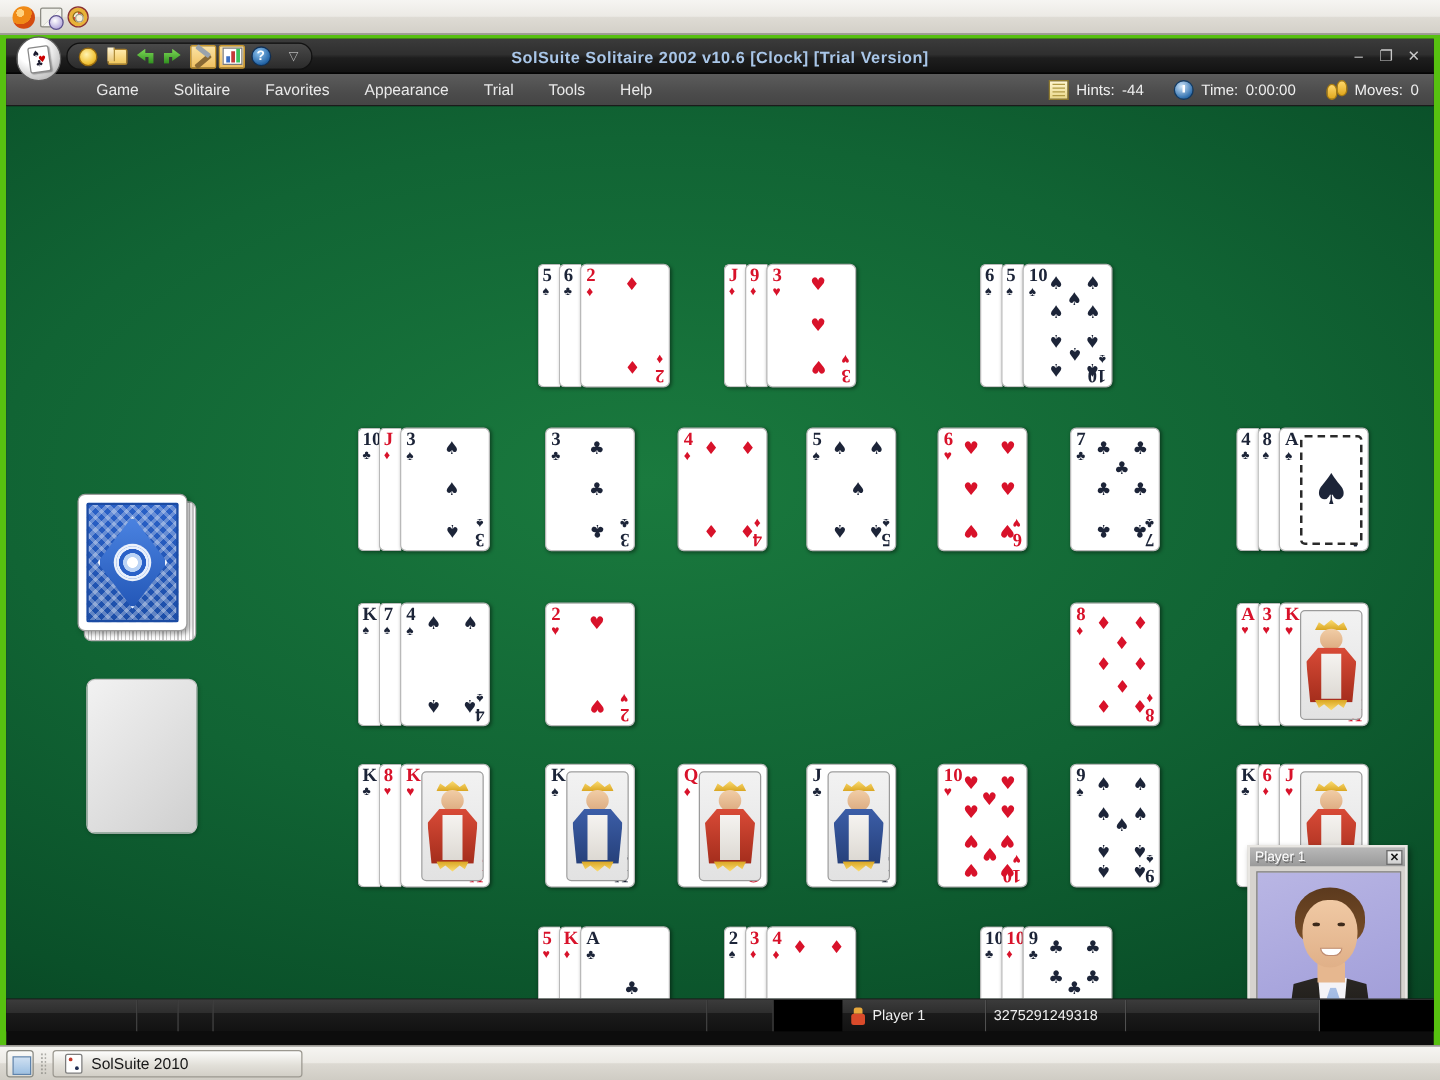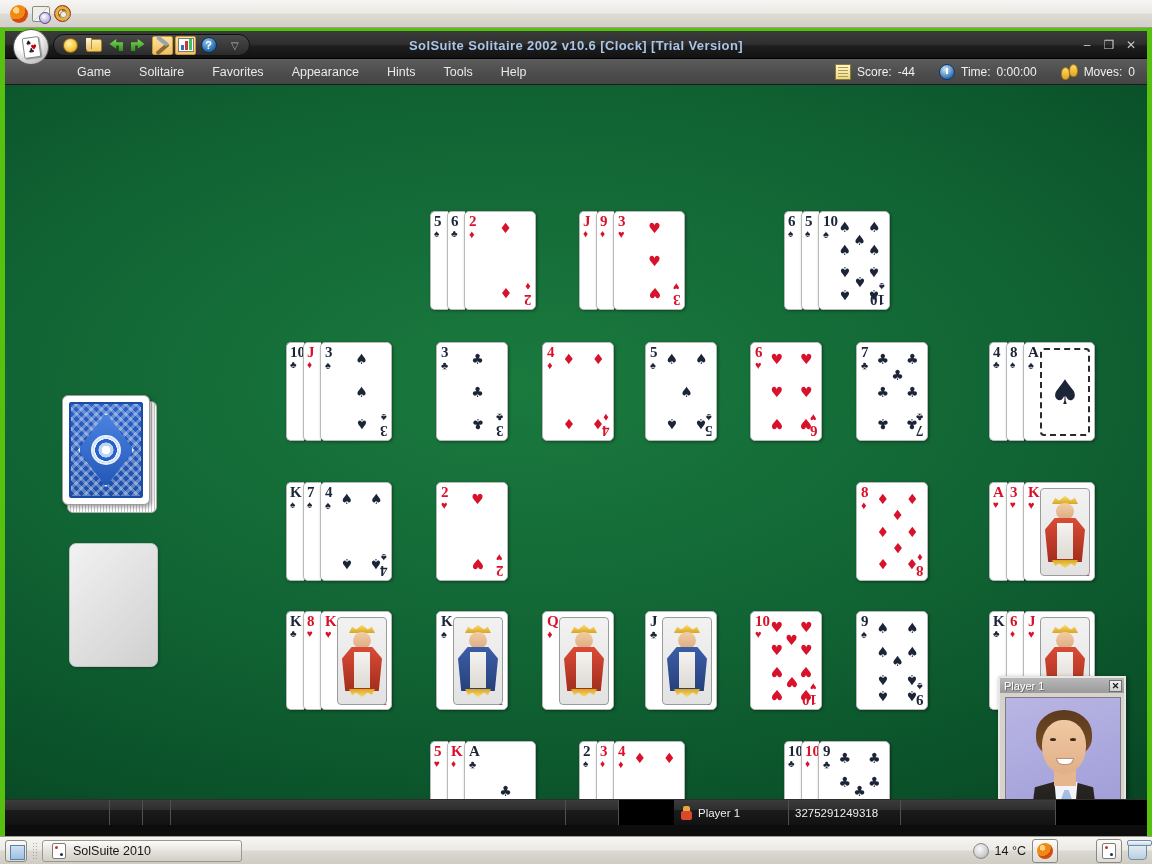--- a/index.html
+++ b/index.html
@@ -362,28 +362,28 @@
       <span class="wbtn">✕</span>
     </div>
   </div>
 
   <div id="menubar">
     <div id="menu-items">
       <span class="mitem">Game</span>
       <span class="mitem">Solitaire</span>
       <span class="mitem">Favorites</span>
       <span class="mitem">Appearance</span>
-      <span class="mitem">Hints</span>
+      <span class="mitem">Trial</span>
       <span class="mitem">Tools</span>
       <span class="mitem">Help</span>
     </div>
     <div id="status-group">
       <div class="stat">
         <span class="s-ic s-note"></span>
-        <span>Score:</span>
+        <span>Hints:</span>
         <span>-44</span>
       </div>
       <div class="stat">
         <span class="s-ic s-clock"></span>
         <span>Time:</span>
         <span>0:00:00</span>
       </div>
       <div class="stat">
         <span class="s-feet"></span>
         <span>Moves:</span>
@@ -890,25 +890,13 @@
   </div>
 </div>
 
 <div id="taskbar">
   <div class="tb-showdesk"></div>
   <div class="tb-grip"></div>
   <div class="task-button">
     <span class="task-ic"></span>
     <span>SolSuite 2010</span>
   </div>
-  <div id="tb-right">
-    <span class="weather-ic"></span>
-    <span class="temp">14 °C</span>
-    <span class="tray-btn">
-        <span class="ic ff" style="width:16px;height:16px"></span>
-      </span>
-    <span class="tray-blank"></span>
-    <span class="tray-btn">
-        <span class="task-ic"></span>
-      </span>
-    <span class="trash-ic"></span>
-  </div>
 </div>
 
 </body></html>

